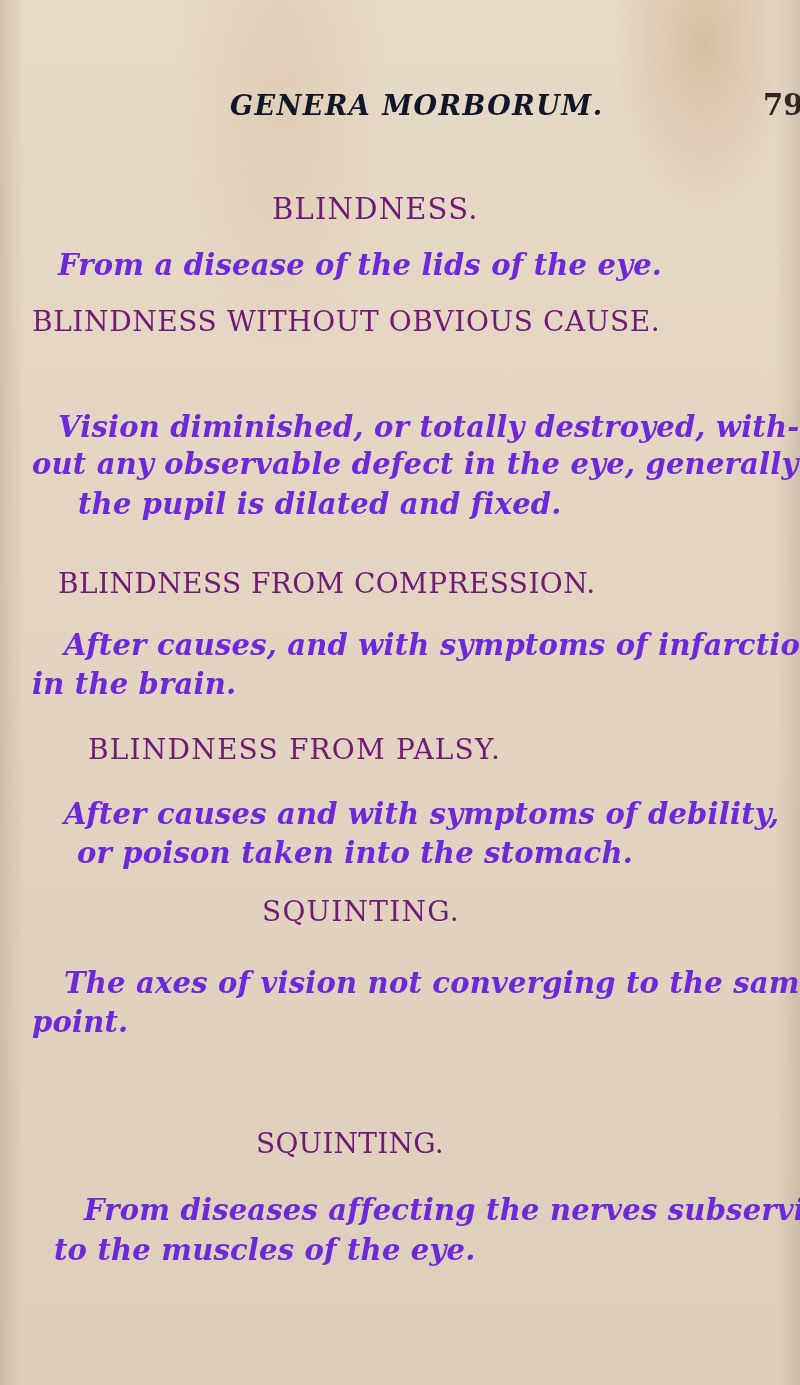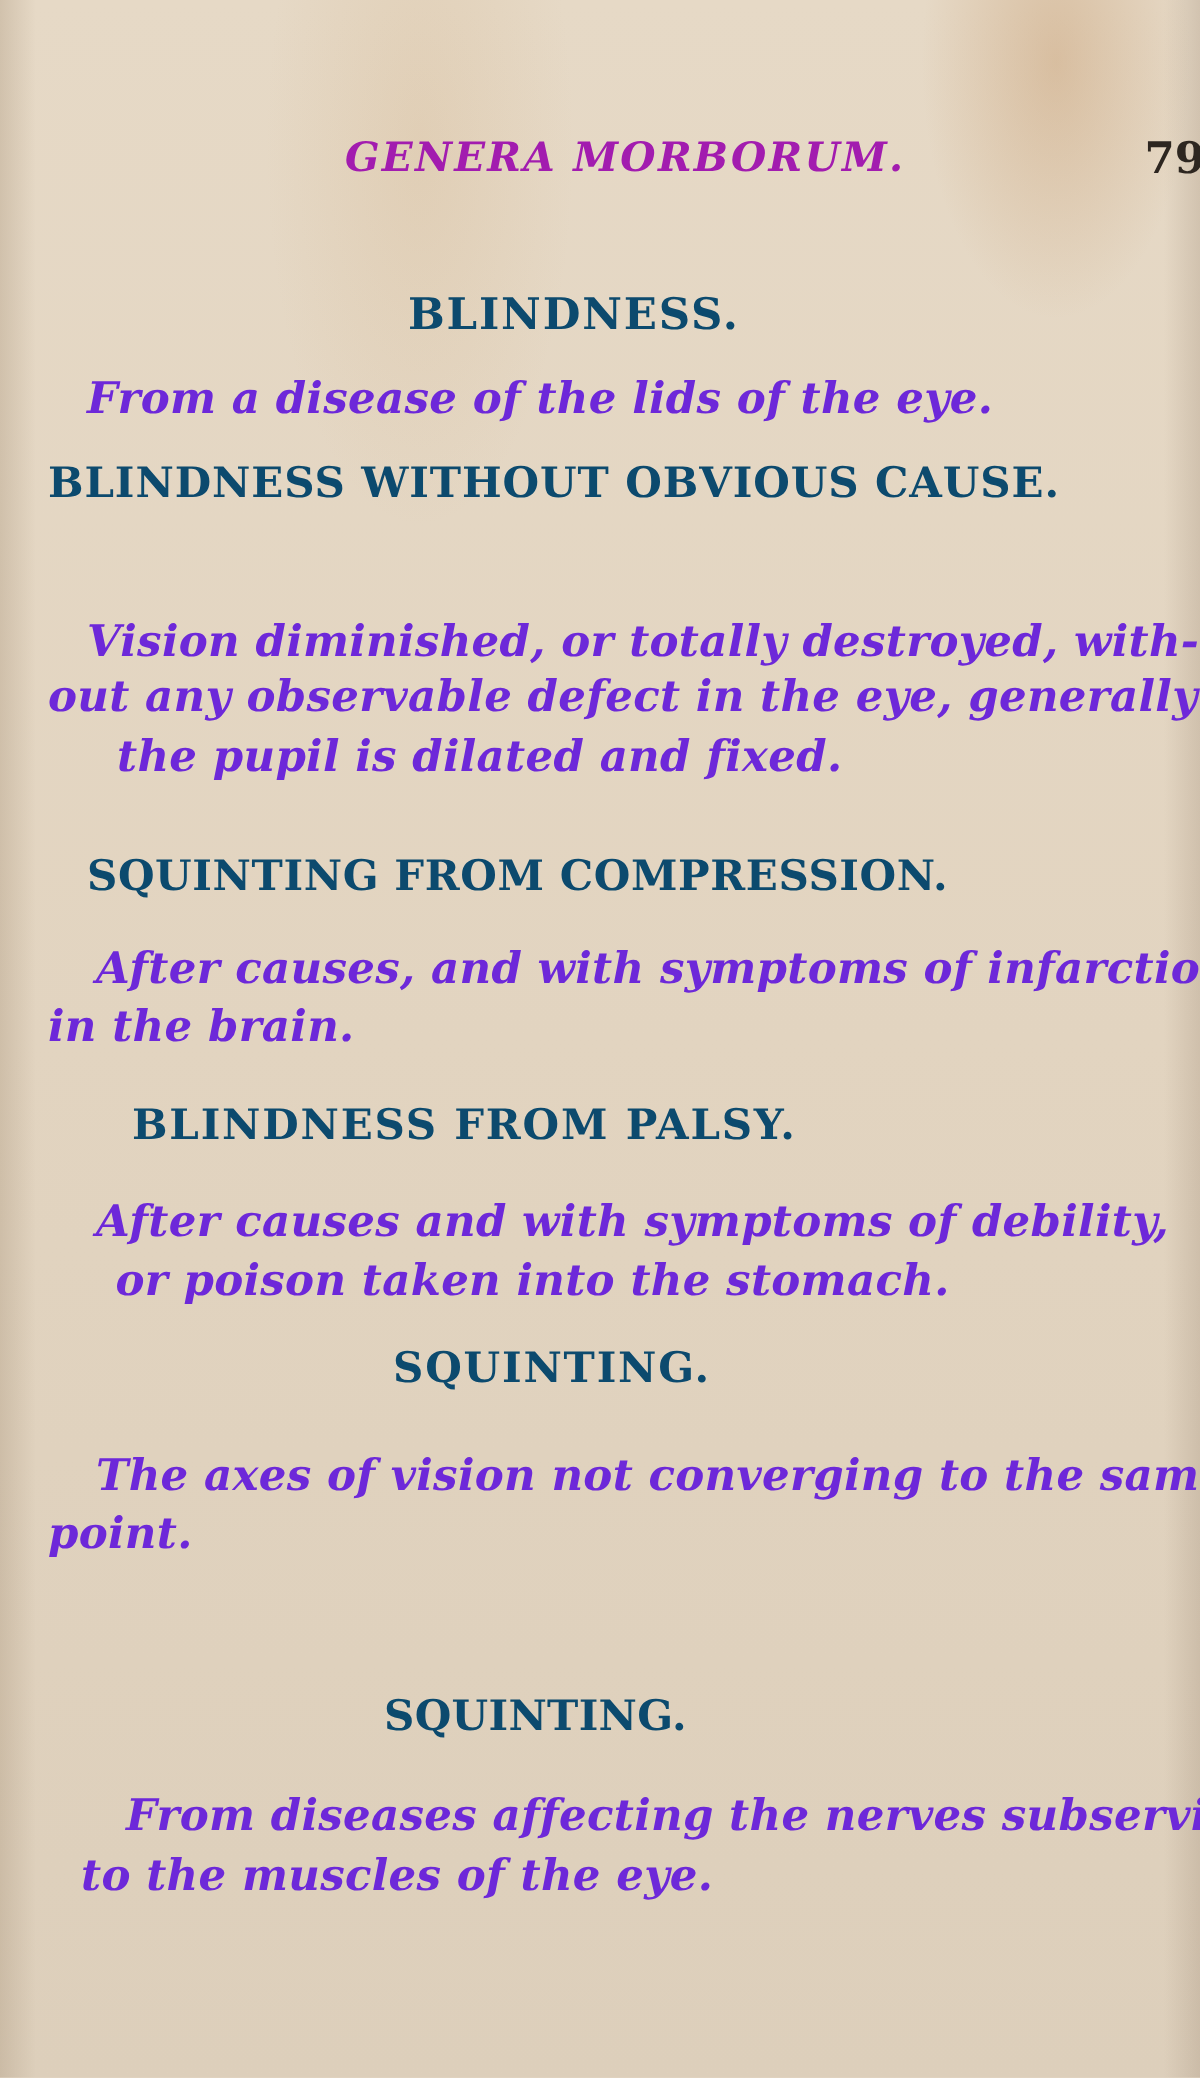--- a/index.html
+++ b/index.html
@@ -12,24 +12,24 @@
         linear-gradient(90deg, rgba(170,150,125,0.35) 0, rgba(170,150,125,0) 3%, rgba(0,0,0,0) 97%, rgba(150,130,110,0.25) 100%),
         linear-gradient(180deg, #e6d9c6 0%, #e2d4c0 50%, #ddcfbb 100%);
       font-family: "DejaVu Serif", "Liberation Serif", serif;
       color: #2a241e;
       position: relative;
     }
     .page { position: absolute; left: 0; top: 0; width: 800px; height: 1385px; }
     .line { position: absolute; white-space: nowrap; }
     .running-head {
       left: 230px; top: 90px; font-size: 27px; font-style: italic; font-weight: bold;
-      letter-spacing: 1.5px; color: #a21caf;
+      letter-spacing: 1.5px; color: #0f172a;
     }
     .page-num { left: 763px; top: 88px; font-size: 29px; font-weight: bold; color: #2d2620; }
-    .heading { font-weight: bold; letter-spacing: 1.2px; color: #0c4a6e; }
+    .heading { font-weight: normal; letter-spacing: 1.2px; color: #701a75; }
     .body-text { font-size: 29px; font-weight: bold; color: #6d28d9; letter-spacing: 0.2px; font-style: italic; }
     .h1 { left: 272px; top: 192px; font-size: 29px; }
     .h2 { left: 32px; top: 305px; font-size: 28px; letter-spacing: 0.6px; }
     .h3 { left: 58px; top: 567px; font-size: 28px; letter-spacing: 0.4px; }
     .h4 { left: 88px; top: 733px; font-size: 28px; }
     .h5 { left: 262px; top: 895px; font-size: 28px; }
     .h6 { left: 256px; top: 1127px; font-size: 28px; letter-spacing: 0.2px; }
   </style>
 </head>
 <body>
@@ -40,21 +40,21 @@
   <div class="line page-num">79</div>
 
   <div class="line heading h1">BLINDNESS.</div>
   <div class="line body-text" style="left:58px; top:248px;">From a disease of the lids of the eye.</div>
 
   <div class="line body-text" style="left:58px; top:410px;">Vision diminished, or totally destroyed, with-</div>
   <div class="line heading h2">BLINDNESS WITHOUT OBVIOUS CAUSE.</div>
   <div class="line body-text" style="left:32px; top:447px;">out any observable defect in the eye, generally</div>
   <div class="line body-text" style="left:32px; top:487px;margin-left:46px;">the pupil is dilated and fixed.</div>
 
-  <div class="line heading h3">SQUINTING FROM COMPRESSION.</div>
+  <div class="line heading h3">BLINDNESS FROM COMPRESSION.</div>
   <div class="line body-text" style="left:64px; top:628px;">After causes, and with symptoms of infarction</div>
   <div class="line body-text" style="left:32px; top:667px;">in the brain.</div>
 
   <div class="line heading h4">BLINDNESS FROM PALSY.</div>
   <div class="line body-text" style="left:64px; top:797px;">After causes and with symptoms of debility,</div>
   <div class="line body-text" style="left:32px; top:836px;margin-left:45px;">or poison taken into the stomach.</div>
 
   <div class="line heading h5">SQUINTING.</div>
   <div class="line body-text" style="left:64px; top:966px;">The axes of vision not converging to the same</div>
   <div class="line body-text" style="left:32px; top:1005px;">point.</div>

